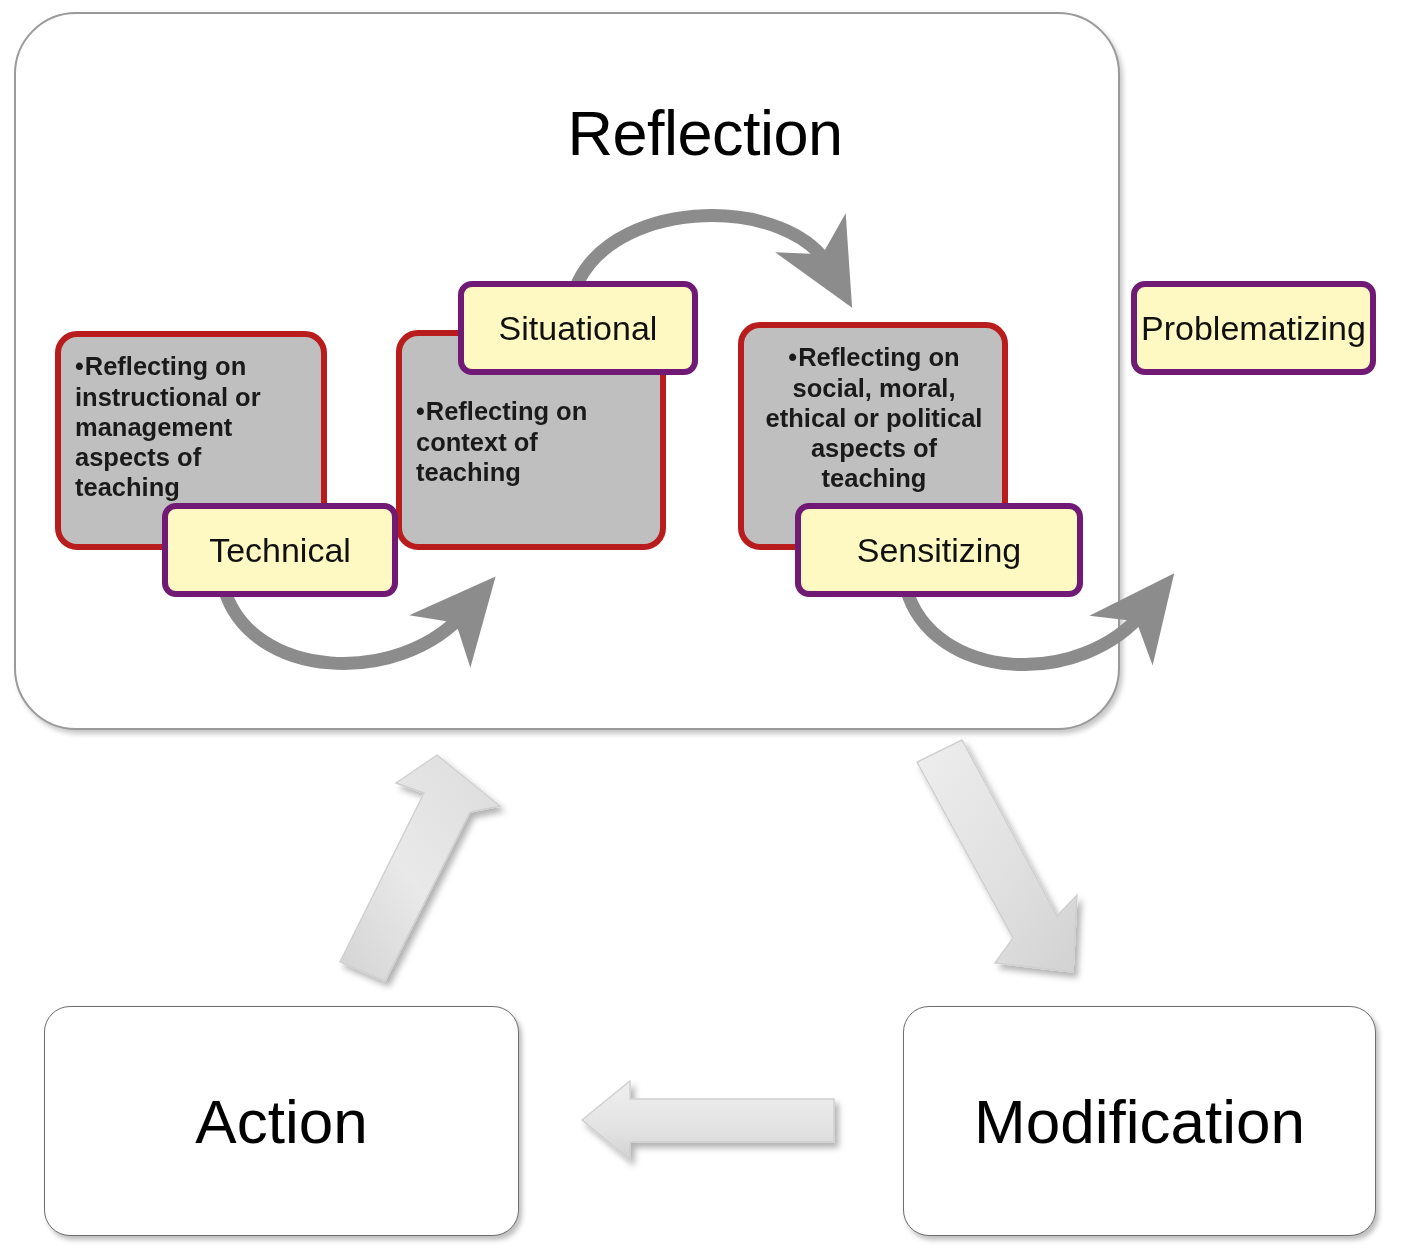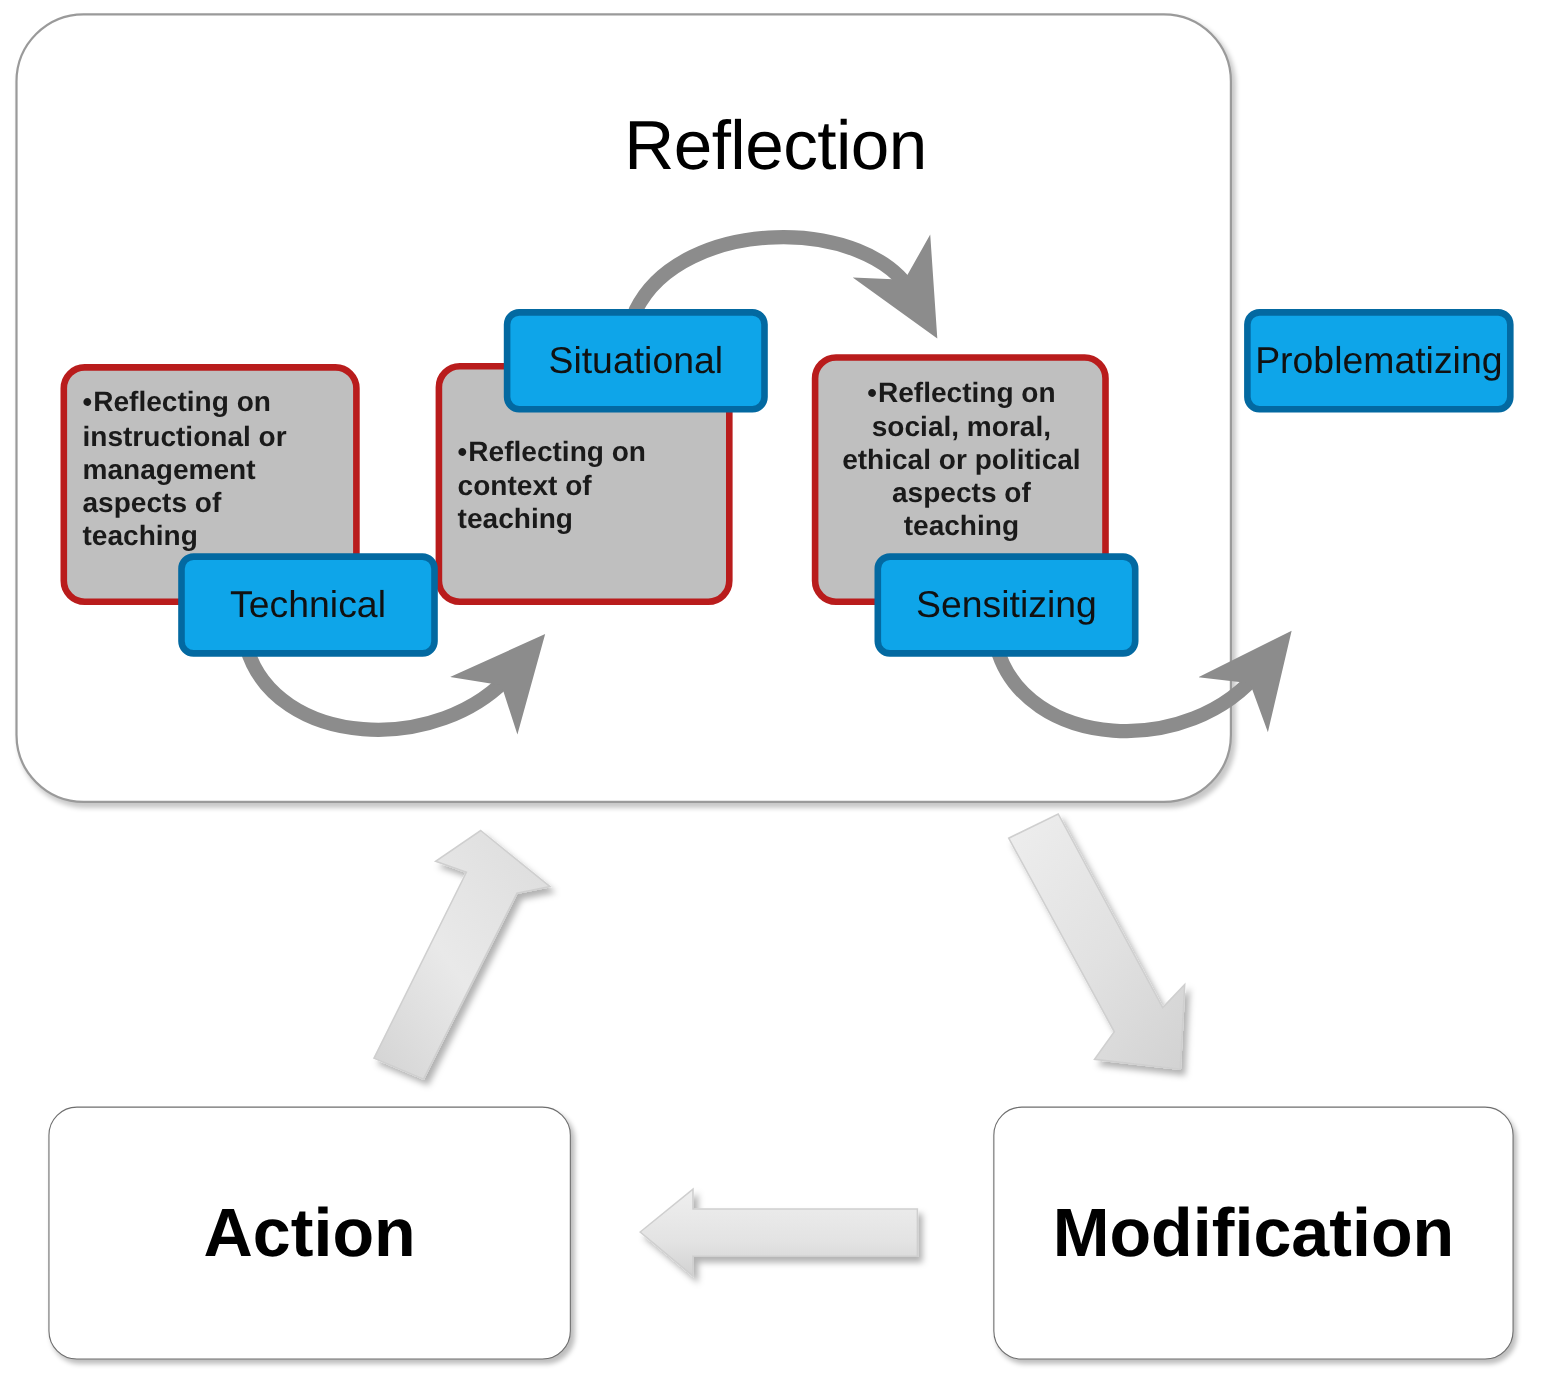--- a/index.html
+++ b/index.html
@@ -65,22 +65,22 @@
   .body-box .bullet-line::before {
     content: "\2022";
     font-size: 25px;
     margin-right: 1px;
   }
 
   
   .label-box {
     position: absolute;
     box-sizing: border-box;
-    background: #0ea5e9;
-    border: 6px solid #0369a1;
+    background: #fef9c3;
+    border: 6px solid #701a75;
     border-radius: 14px;
     display: flex;
     align-items: center;
     justify-content: center;
     font-size: 34px;
     font-weight: 400;
     color: #111111;
     z-index: 5;
   }
 
@@ -88,21 +88,21 @@
   .stage-box {
     position: absolute;
     box-sizing: border-box;
     background: #ffffff;
     border: 1.6px solid #6e6e6e;
     border-radius: 26px;
     display: flex;
     align-items: center;
     justify-content: center;
     font-size: 62px;
-    font-weight: 700;
+    font-weight: 400;
     color: #000000;
     box-shadow: 3px 4px 5px rgba(0,0,0,0.26);
   }
 
   svg.overlay {
     position: absolute;
     left: 0;
     top: 0;
     width: 1417px;
     height: 1256px;
@@ -132,21 +132,21 @@
 
 
   <div class="label-box" style="left:118px; top:503px; width:236px; height:94px;margin-left:44px;">
     <span>Technical</span>
   </div>
 
   <div class="label-box" style="left:458px; top:281px; width:240px; height:94px;">
     <span>Situational</span>
   </div>
 
-  <div class="label-box" style="left:795px; top:503px; width:240px; height:94px;">
+  <div class="label-box" style="left:795px; top:503px; width:288px; height:94px;">
     <span>Sensitizing</span>
   </div>
 
   <div class="label-box" style="left:1131px; top:281px; width:245px; height:94px;">
     <span>Problematizing</span>
   </div>
 
   <div class="stage-box" style="left:44px; top:1006px; width:475px; height:230px;">
     <span>Action</span>
   </div>

